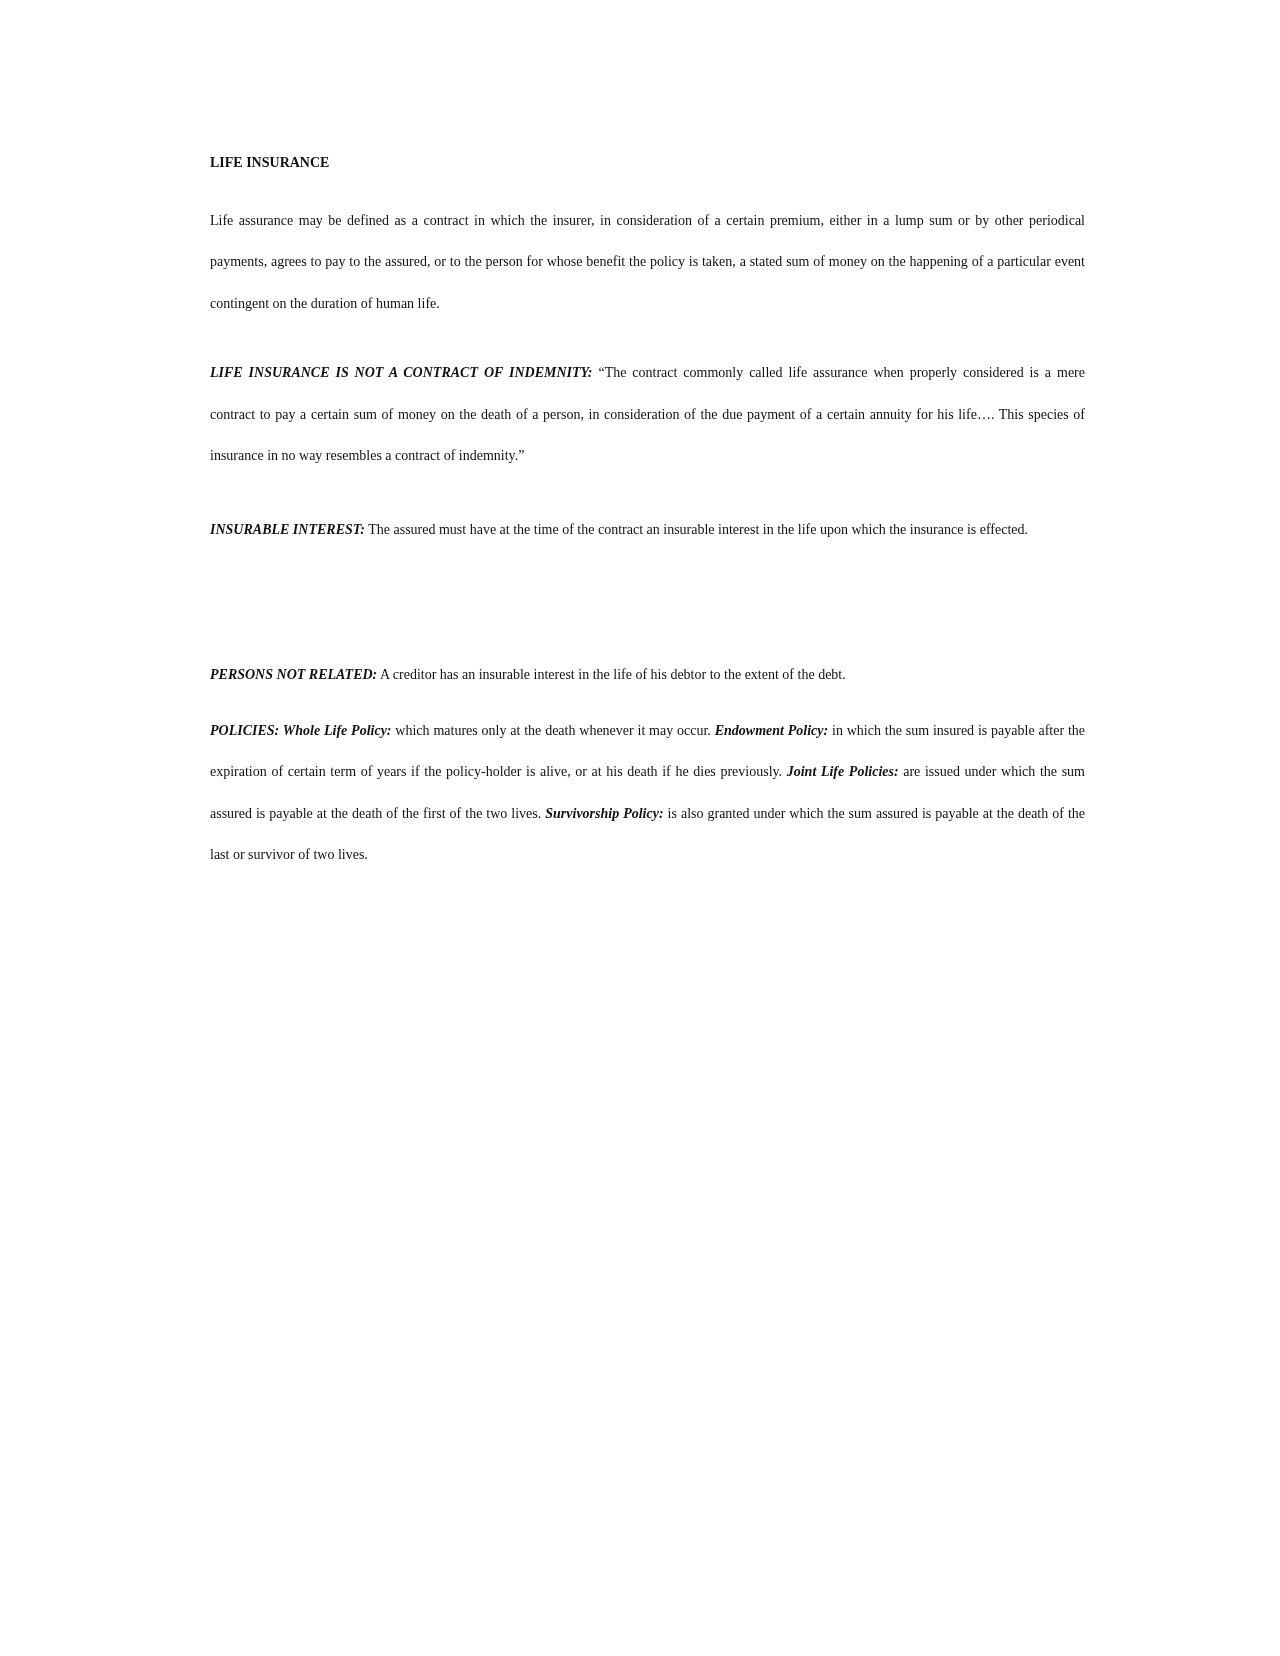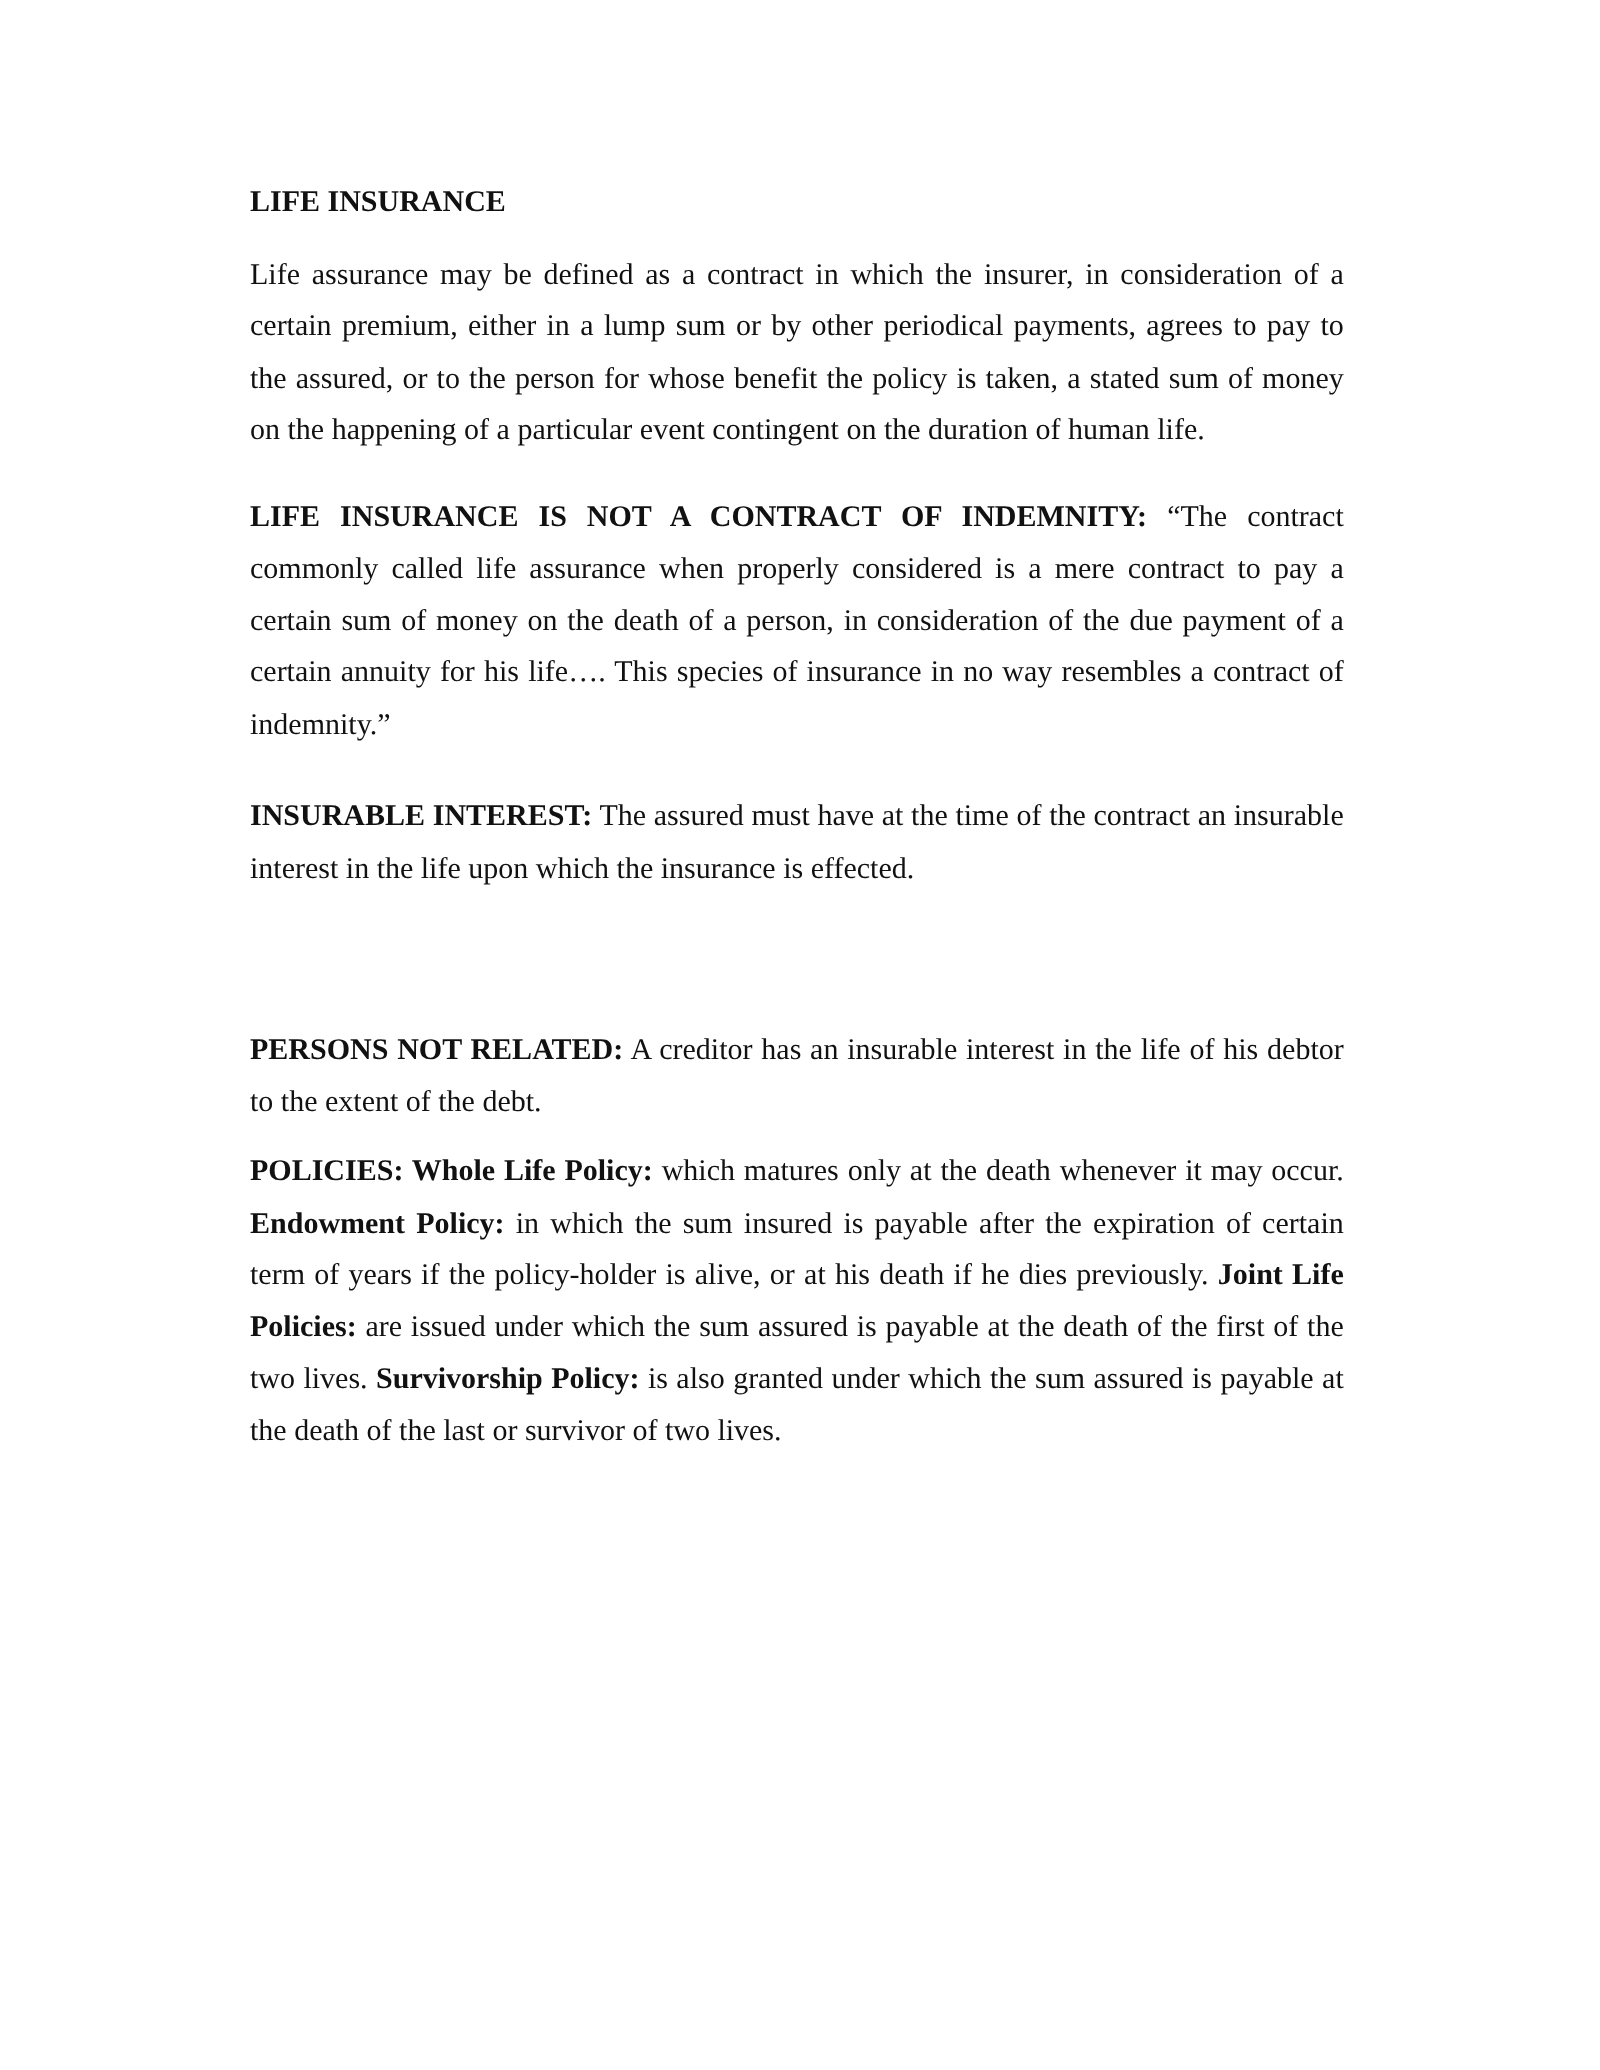--- a/index.html
+++ b/index.html
@@ -1,23 +1,23 @@
 <!DOCTYPE html>
 <html><head>
 <meta charset="utf-8">
 <style>
   html, body { margin: 0; padding: 0; background: #ffffff; }
   body { width: 1280px; height: 1656px; position: relative; overflow: hidden; }
   .page {
-    position: absolute; left: 200px; top: 142px; width: 875px;
-    font-family: "Liberation Serif", serif; font-size: 24px; color: #111;
+    position: absolute; left: 210px; top: 142px; width: 875px;
+    font-family: "Liberation Serif", serif; font-size: 14px; color: #111;
     line-height: 41.5px;
   }
   p { margin: 0; text-align: justify; }
-  b { font-weight: bold; }
+  b { font-weight: bold; font-style: italic; }
   .title { font-weight: bold; margin-bottom: 16px; }
   .gap { margin-top: 32px; }
   .tight { line-height: 31px; margin-top: 2px; }
 </style>
 </head>
 <body>
 
 <div class="page">
   <p class="title">LIFE INSURANCE</p>
   <p>Life assurance may be defined as a contract in which the insurer, in consideration of a certain premium, either in a lump sum or by other periodical payments, agrees to pay to the assured, or to the person for whose benefit the policy is taken, a stated sum of money on the happening of a particular event contingent on the duration of human life.</p>

